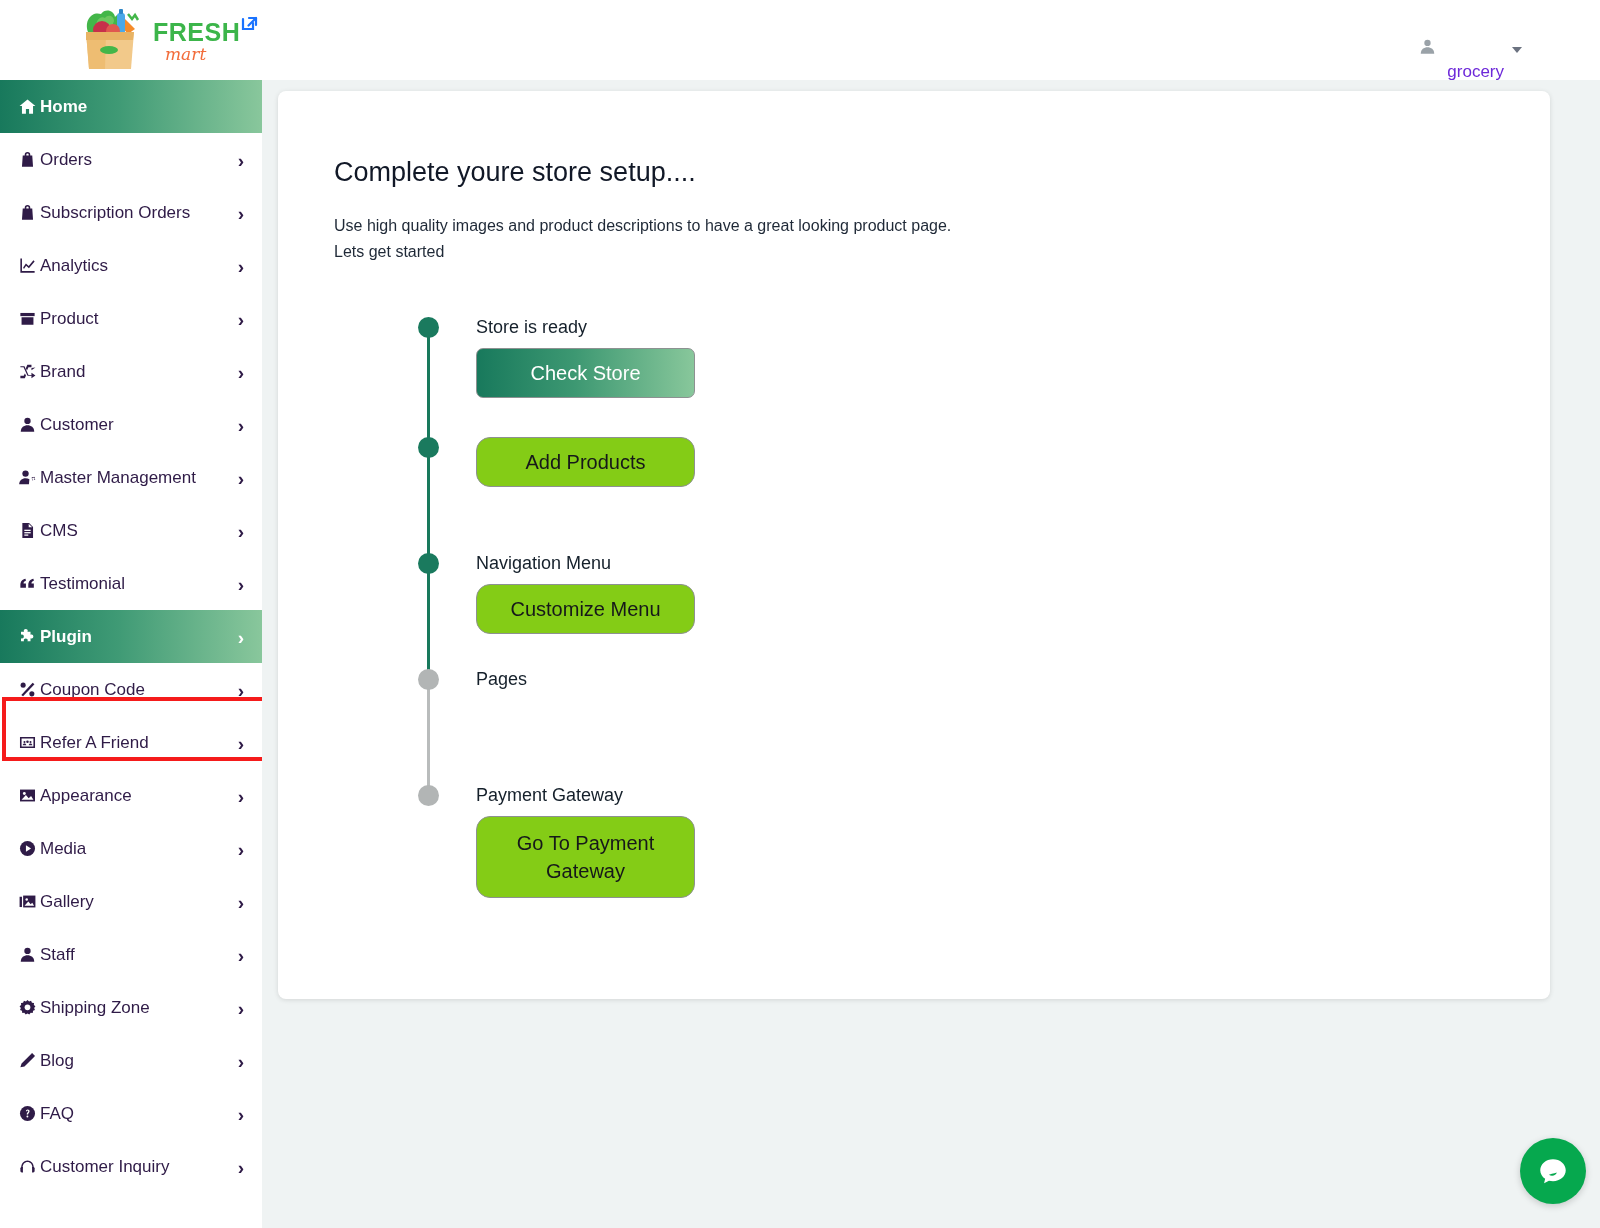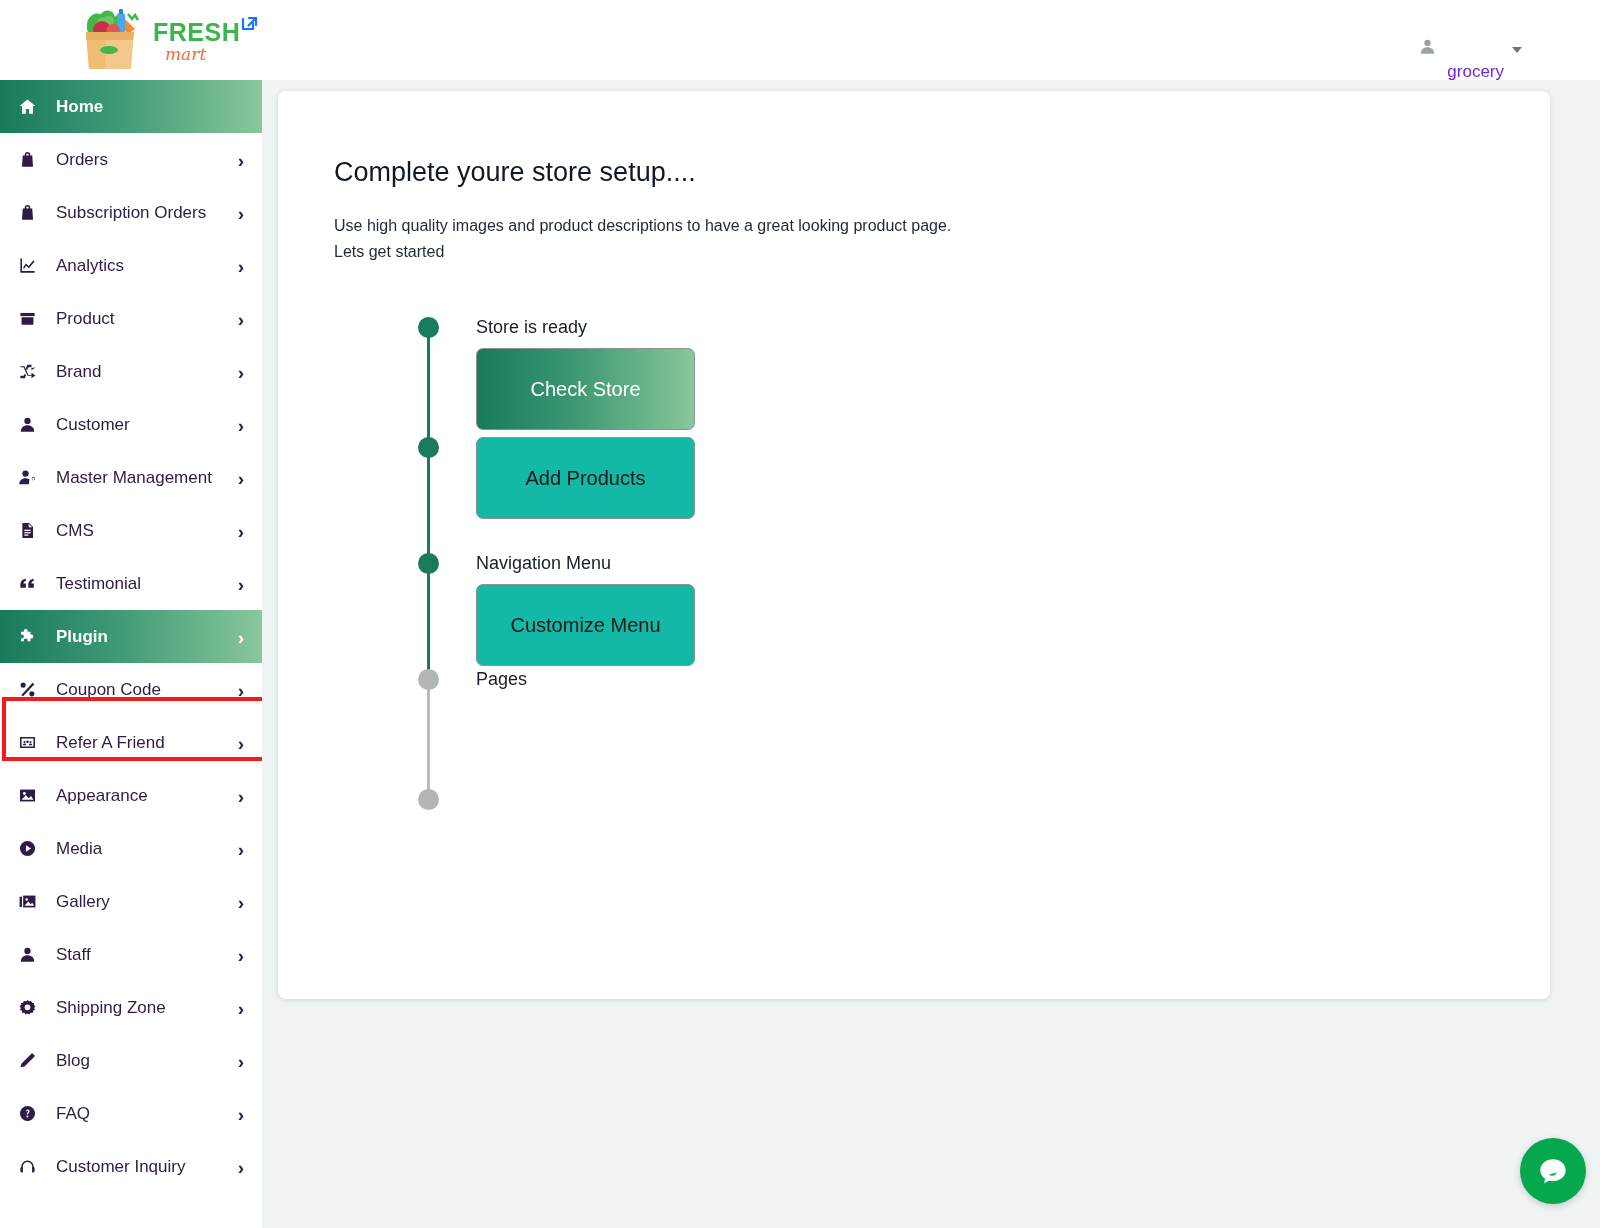--- a/index.html
+++ b/index.html
@@ -53,21 +53,21 @@
   .nav-item {
     position: relative; display: flex; align-items: center;
     height: 53px; padding-left: 14px; cursor: pointer;
     color: #2f1b47;
   }
   .nav-item .ico {
     width: 26px; height: 22px; display: flex; align-items: center; justify-content: center;
     flex: 0 0 26px;
   }
   .nav-item .lbl {
-    font-size: 17px; color: #2f1b47; margin-left: 16px; white-space: nowrap;
+    font-size: 17px; color: #2f1b47; white-space: nowrap;
   }
   .nav-item .chev {
     position: absolute; right: 18px; top: 50%; transform: translateY(-50%);
     font-size: 19px; color: #2f1b47; font-weight: 600; line-height: 1;
   }
   .nav-item.active {
     background: linear-gradient(90deg, #18795c 0%, #3f9a75 45%, #89c79c 100%);
   }
   .nav-item.active .lbl,
   .nav-item.active .chev { color: #ffffff; font-weight: bold; }
@@ -114,25 +114,25 @@
     border-radius: 50%; background: #1a7a5e; z-index: 2;
   }
   .step.pending .dot { background: #b2b5b5; }
   .step .body { margin-left: 58px; }
   .step .step-label {
     font-size: 18px; color: #15202b; font-weight: 500; margin-bottom: 10px;
     display: block; margin-top: -4px;
   }
   .btn {
     display: flex; align-items: center; justify-content: center; text-align: center;
-    width: 219px; min-height: 45px; padding: 26px 8px;
+    width: 219px; min-height: 45px; padding: 10px 8px;
     border-radius: 7px; font-size: 20px; cursor: pointer;
     border: 1px solid #8d9191; line-height: 28px;
   }
-  .btn.gray { background: #14b8a6; color: #16181a; }
+  .btn.gray { background: #84cc16; color: #16181a; border-radius: 14px; }
   .btn.green {
     background: linear-gradient(90deg, #18795c 0%, #3d9872 45%, #88c79b 100%);
     color: #ffffff; border-color: #8d9191;
   }
   .btn.two-line { min-height: 82px; }
 
   
   .chat-fab {
     position: absolute; right: 14px; bottom: 24px;
     width: 66px; height: 66px; border-radius: 50%;
@@ -458,20 +458,24 @@
           </div>
           <div class="step pending">
             <div class="line"></div>
             <div class="dot"></div>
             <div class="body">
               <span class="step-label">Pages</span>
             </div>
           </div>
           <div class="step pending last">
             <div class="dot"></div>
+            <div class="body">
+              <span class="step-label">Payment Gateway</span>
+              <div class="btn gray two-line">Go To Payment Gateway</div>
+            </div>
           </div>
         </div>
     </div>
   </div>
 
   <div class="chat-fab">
     <svg width="34" height="34" viewBox="0 0 32 32">
       <path d="M16 5 C9.4 5 4 9.6 4 15.3 C4 18.6 5.8 21.5 8.6 23.4 L7.6 27.6 L12.2 25.2 C13.4 25.5 14.7 25.6 16 25.6 C22.6 25.6 28 21 28 15.3 C28 9.6 22.6 5 16 5 Z" fill="#ffffff"></path>
       <path d="M15 18.5 C16.6 18.5 18.2 18.1 19.6 17.4 C19.2 19.2 17.3 20.5 15.1 20.5 C14 20.5 13 20.2 12.2 19.6 Z" fill="#06a84e"></path>
     </svg>

